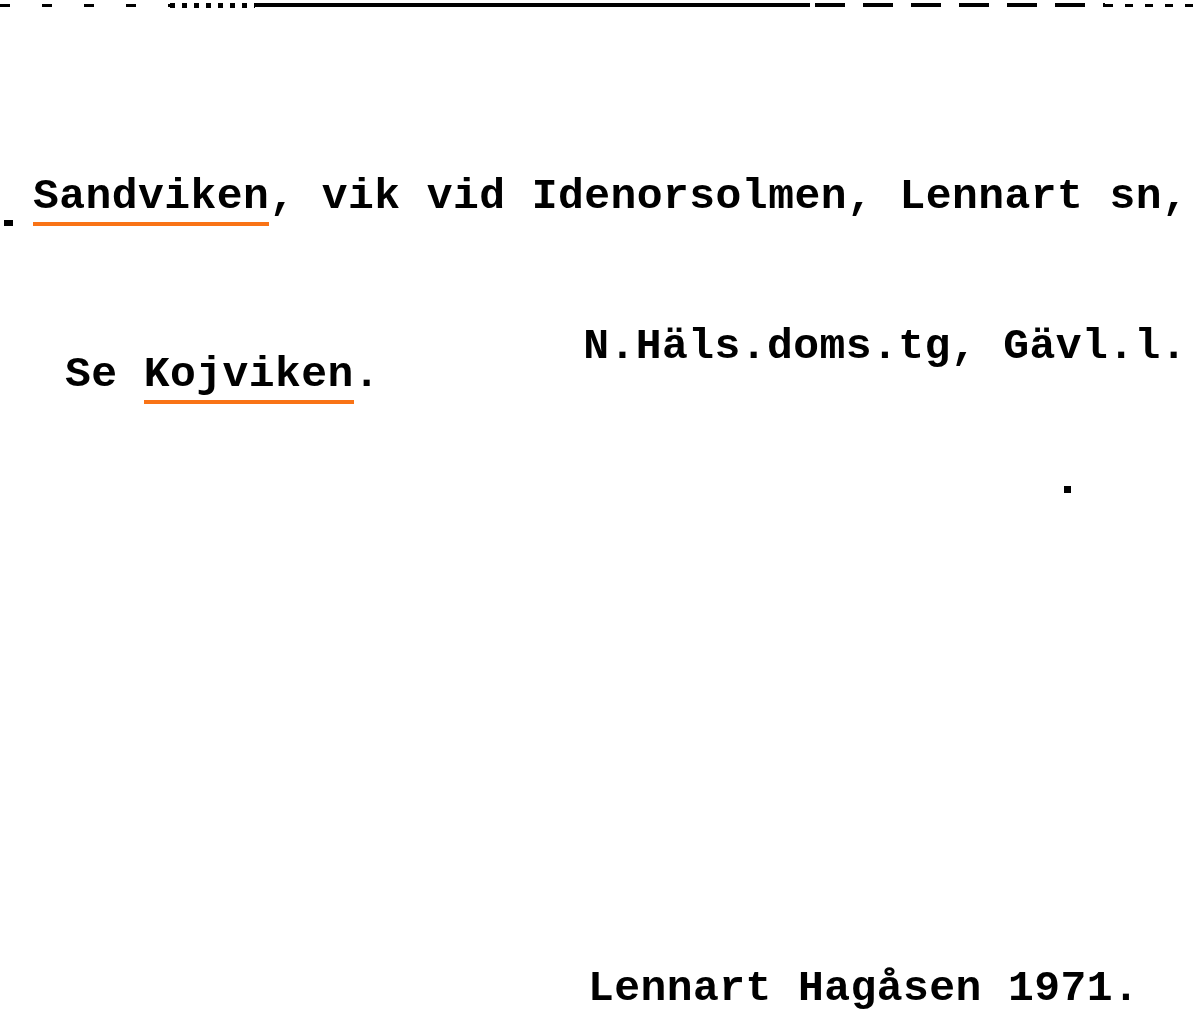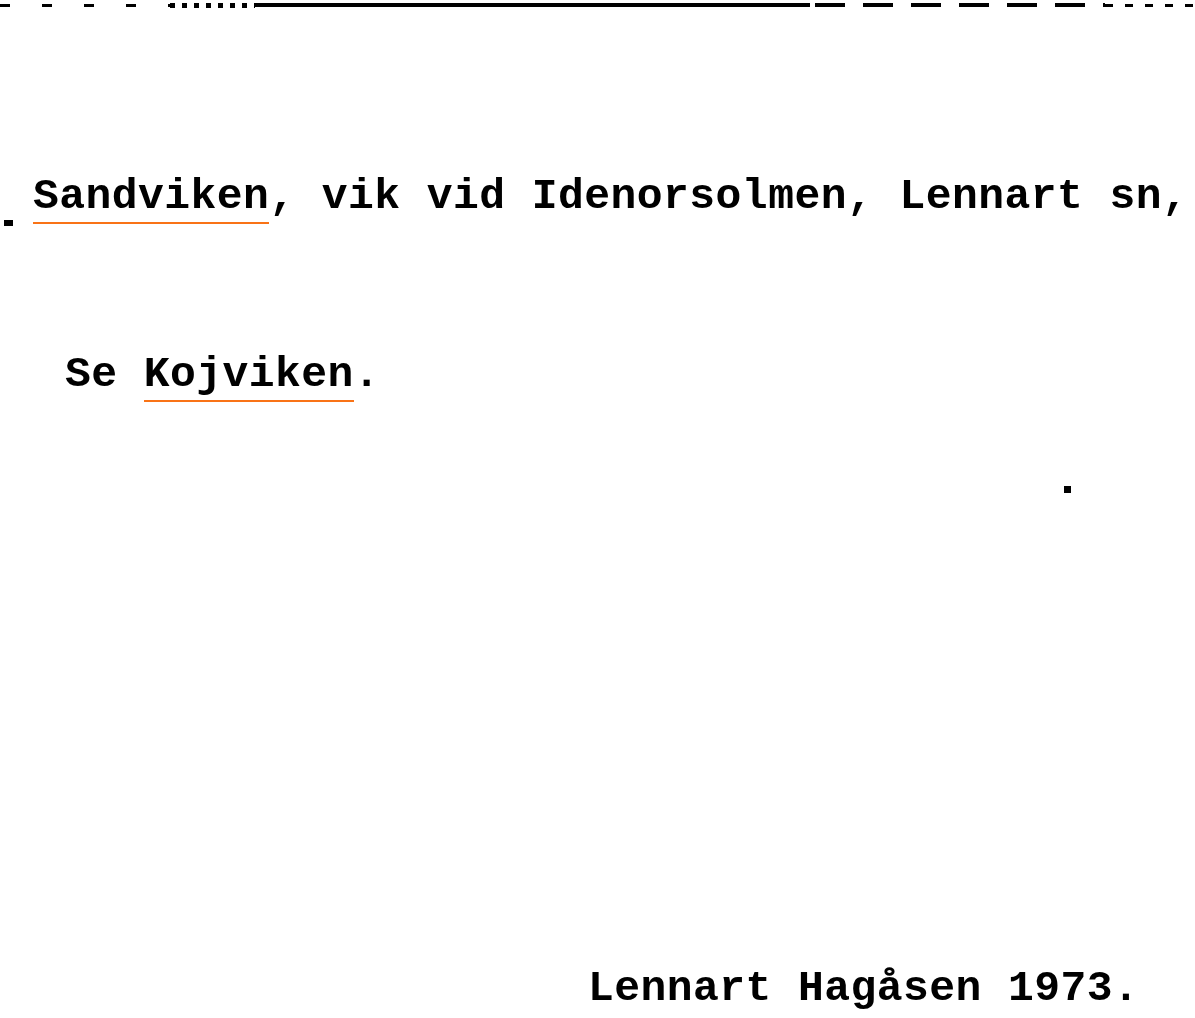--- a/index.html
+++ b/index.html
@@ -34,21 +34,21 @@
     white-space: pre;
   }
   .heading {
     position: absolute;
     left: 33px; right: 8px; top: 72px;
     line-height: 50px;
   }
   .heading .line1 { text-align: left; }
   .heading .line2 { text-align: right; }
   .underlined {
-    border-bottom: 2px solid #f97316;
+    border-bottom: 4px solid #f97316;
     padding-bottom: 1px;
     text-align: right;
   }
   .reference {
     position: absolute;
     left: 43px; top: 350px;
     line-height: 50px;
     margin-left: 22px;
   }
   .signature {
@@ -62,23 +62,24 @@
 </style>
 </head>
 <body>
 
 <div class="card">
 
   <div class="torn-edge"></div>
 
   <div class="heading typed">
     <div class="line1"><span class="underlined">Sandviken</span><span>, vik vid Idenorsolmen, Lennart sn,</span></div>
+    <div class="line2">N.Häls.doms.tg, Gävl.l.</div>
   </div>
 
   <div class="speck speck1"></div>
 
   <div class="reference typed"><span>Se </span><span class="underlined">Kojviken</span><span>.</span></div>
 
   <div class="speck speck2"></div>
 
-  <div class="signature typed">Lennart Hagåsen 1973.</div>
+  <div class="signature typed">Lennart Hagåsen 1971.</div>
 
 </div>
 
 </body></html>

